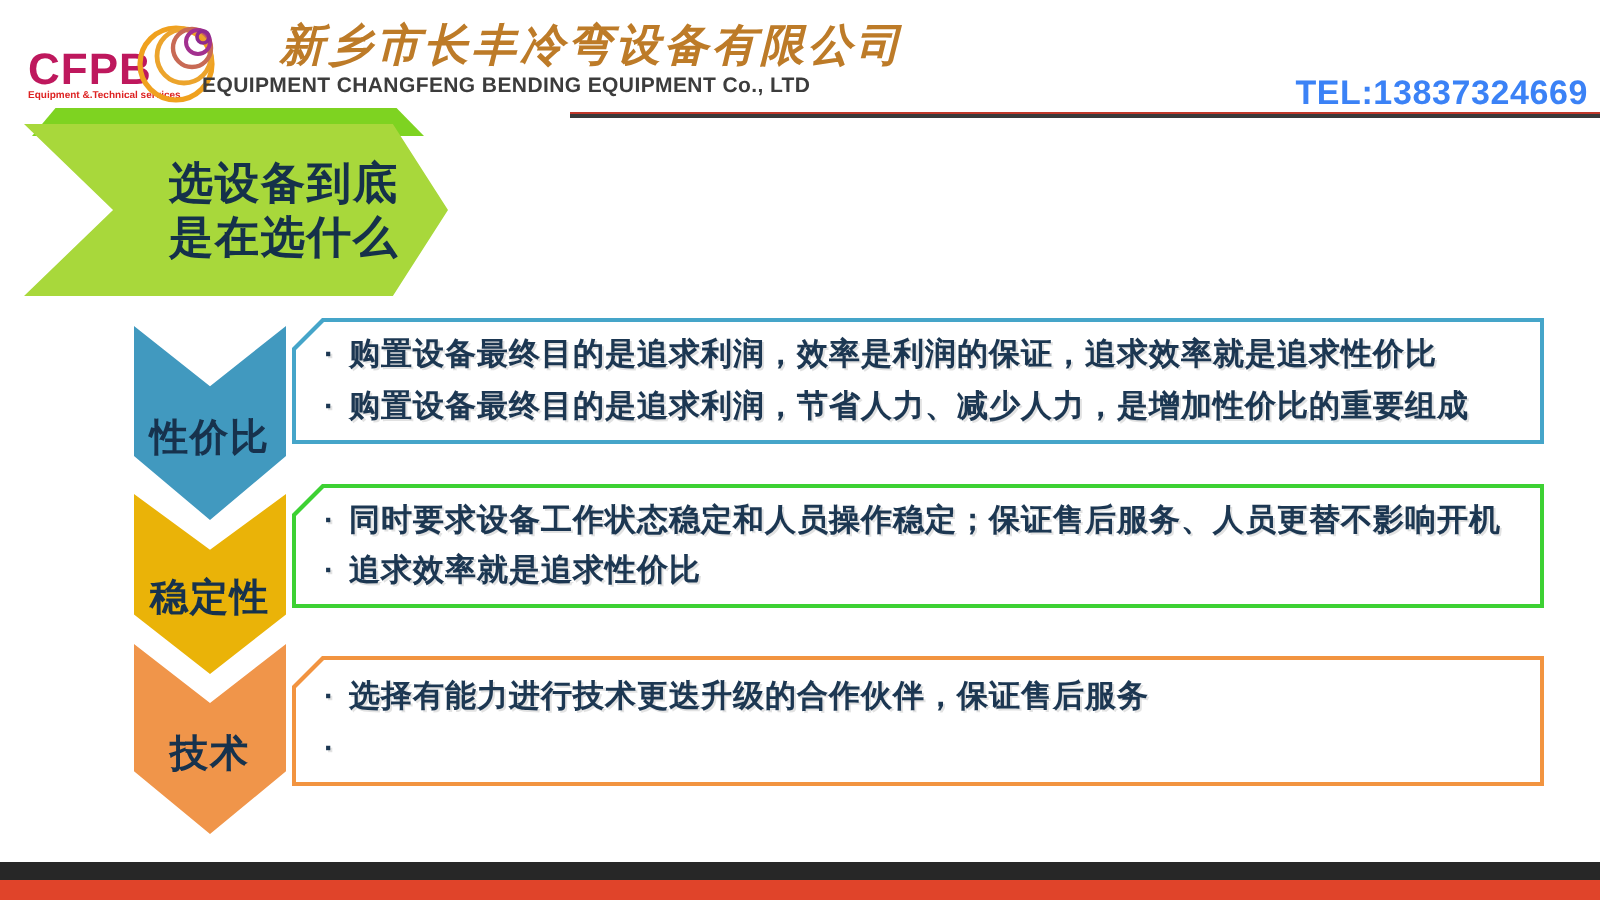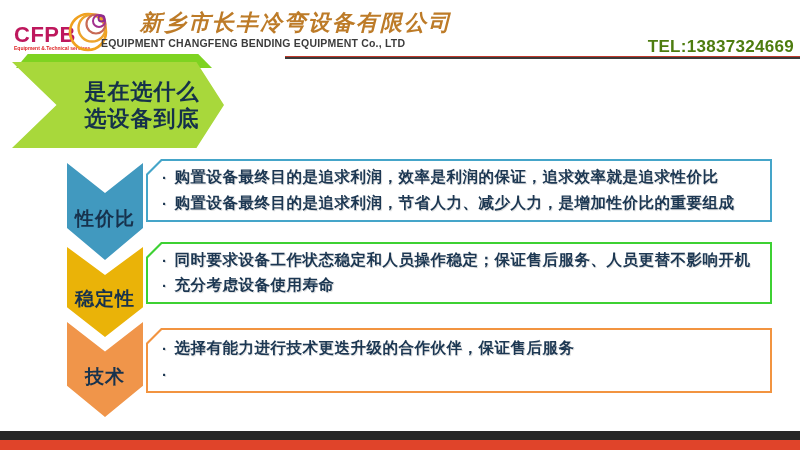--- a/index.html
+++ b/index.html
@@ -8,21 +8,21 @@
   .slide { position:relative; width:800px; height:450px; background:#ffffff; overflow:hidden; margin:0 auto; }
 
   
   .logo-wrap { position:absolute; left:14px; top:8px; width:90px; height:46px; }
   .logo-acronym { position:absolute; left:0; top:14px; font-size:22px; font-weight:bold; color:#be185d; letter-spacing:0.5px; }
   .logo-tagline { position:absolute; left:0; top:37px; font-size:5px; font-weight:bold; color:#d22; white-space:nowrap; }
   .logo-spiral { position:absolute; left:53px; top:0px; }
   .company-cn { position:absolute; left:100px; top:8px; font-family:"Liberation Serif","DejaVu Serif",serif;
     font-style:italic; font-weight:bold; font-size:22px; color:#bd7b28; letter-spacing:2px; white-space:nowrap;margin-left:40px; }
   .company-en { position:absolute; left:101px; top:37px; font-size:10.5px; font-weight:bold; color:#3c3c3c; letter-spacing:0.2px; white-space:nowrap; }
-  .tel { position:absolute; right:6px; top:37px; font-size:17px; font-weight:bold; color:#4d7c0f; letter-spacing:0.3px; }
+  .tel { position:absolute; right:6px; top:37px; font-size:17px; font-weight:bold; color:#3b82f6; letter-spacing:0.3px; }
   .header-redline { position:absolute; left:285px; top:56px; width:515px; height:3px; background:#c0392b; border-bottom:2px solid #3a3a3a; }
   .header-greenbar { position:absolute; left:16px; top:54px; width:196px; height:14px; background:#7ed321;
     clip-path:polygon(6% 0,93% 0,100% 100%,0 100%); }
 
   
   .title-banner { position:absolute; left:12px; top:62px; width:212px; height:86px; background:#a8d83b;
     clip-path:polygon(0 0,87% 0,100% 50%,87% 100%,0 100%,21% 50%);
     display:flex; align-items:center; justify-content:center; padding-left:48px; }
   .title-banner .t { font-size:22px; line-height:27px; font-weight:bold; color:#15314a; letter-spacing:1px; text-align:center; }
 
@@ -71,22 +71,22 @@
     </span>
   </div>
   <div class="company-cn">新乡市长丰冷弯设备有限公司</div>
   <div class="company-en">EQUIPMENT CHANGFENG BENDING EQUIPMENT Co., LTD</div>
   <div class="tel">TEL:13837324669</div>
   <div class="header-redline"></div>
   <div class="header-greenbar"></div>
 
   <div class="title-banner">
     <div class="t">
+      <div>选设备到底</div>
       <div>是在选什么</div>
-      <div>选设备到底</div>
     </div>
   </div>
 
   <div class="chev c0">
     <span class="lbl">性价比</span>
   </div>
   <div class="box b0">
     <div class="box-in">
       <div class="line">
         <span class="dot">·</span>
@@ -103,21 +103,21 @@
     <span class="lbl">稳定性</span>
   </div>
   <div class="box b1">
     <div class="box-in">
       <div class="line">
         <span class="dot">·</span>
         <span>同时要求设备工作状态稳定和人员操作稳定；保证售后服务、人员更替不影响开机</span>
       </div>
       <div class="line">
         <span class="dot">·</span>
-        <span>充分考虑设备使用寿命</span>
+        <span>追求效率就是追求性价比</span>
       </div>
     </div>
   </div>
 
   <div class="chev c2">
     <span class="lbl">技术</span>
   </div>
   <div class="box b2">
     <div class="box-in">
       <div class="line">

